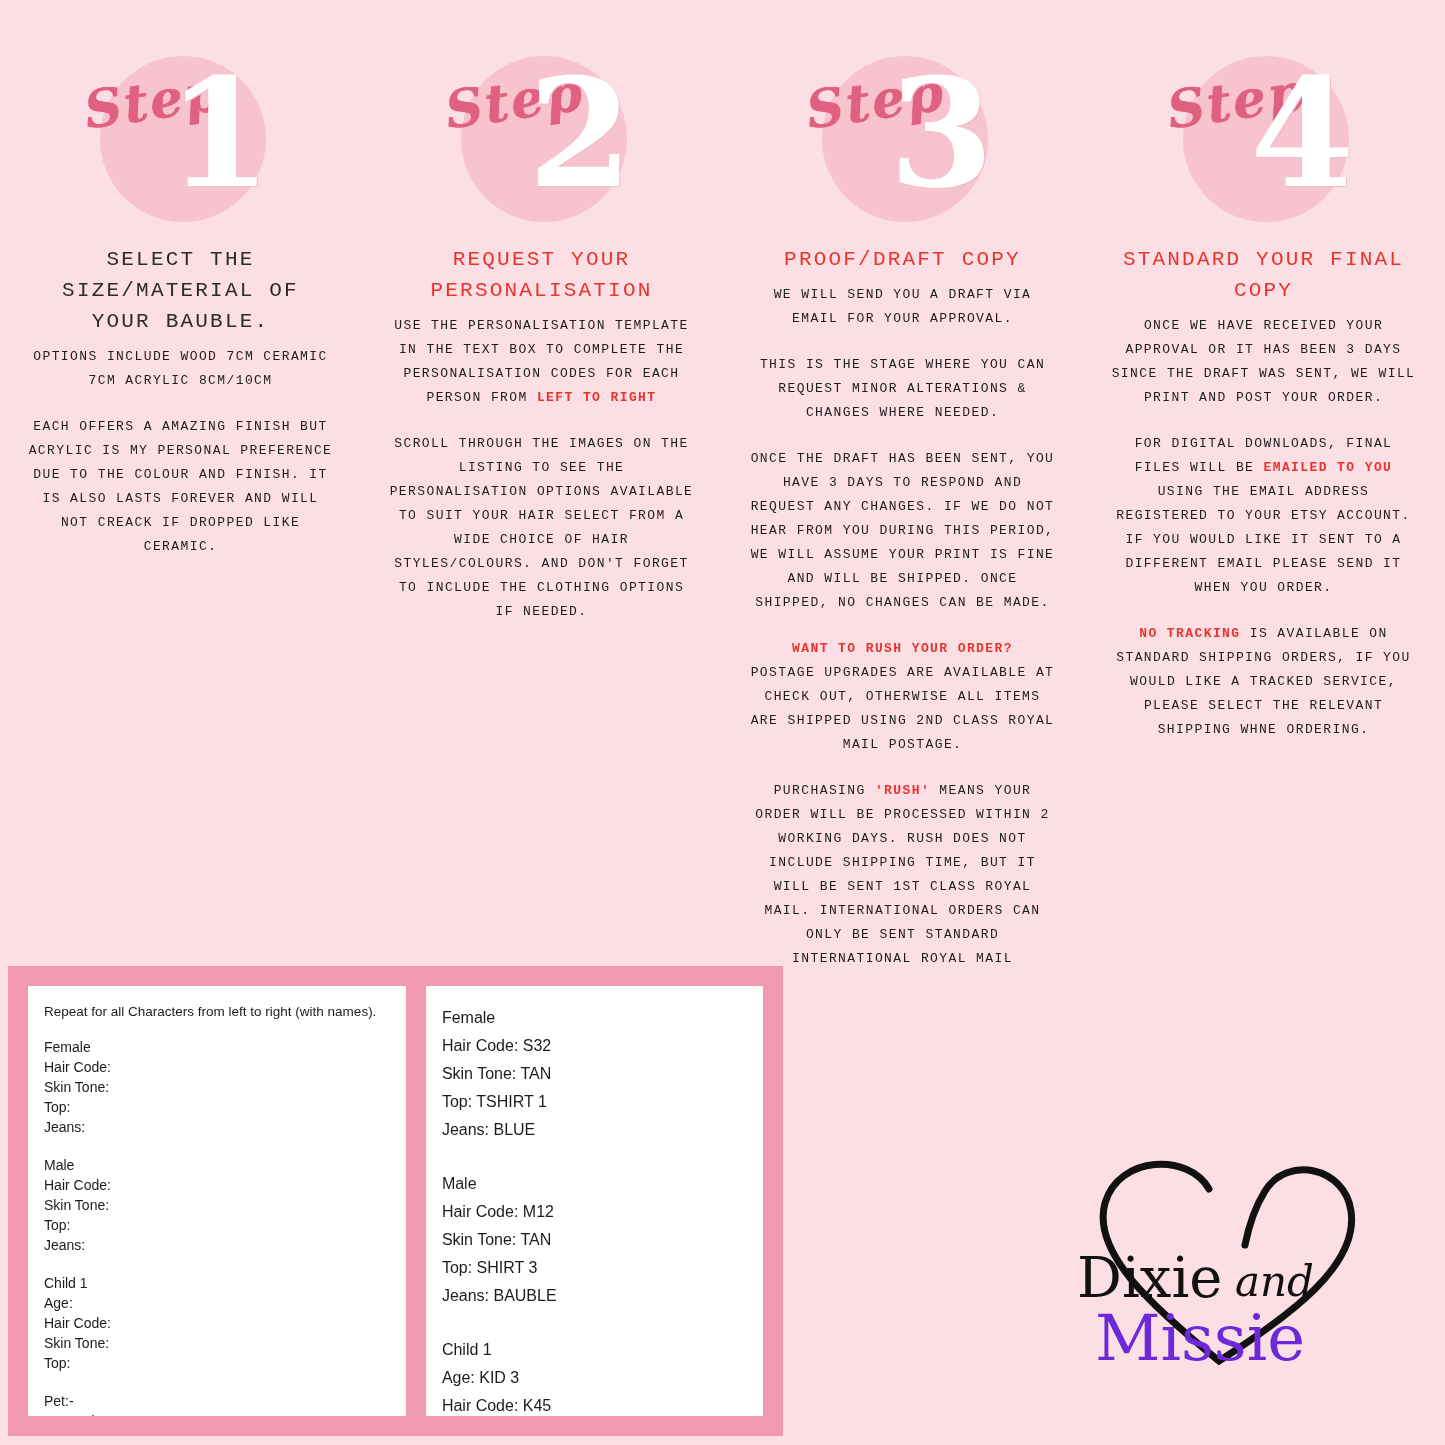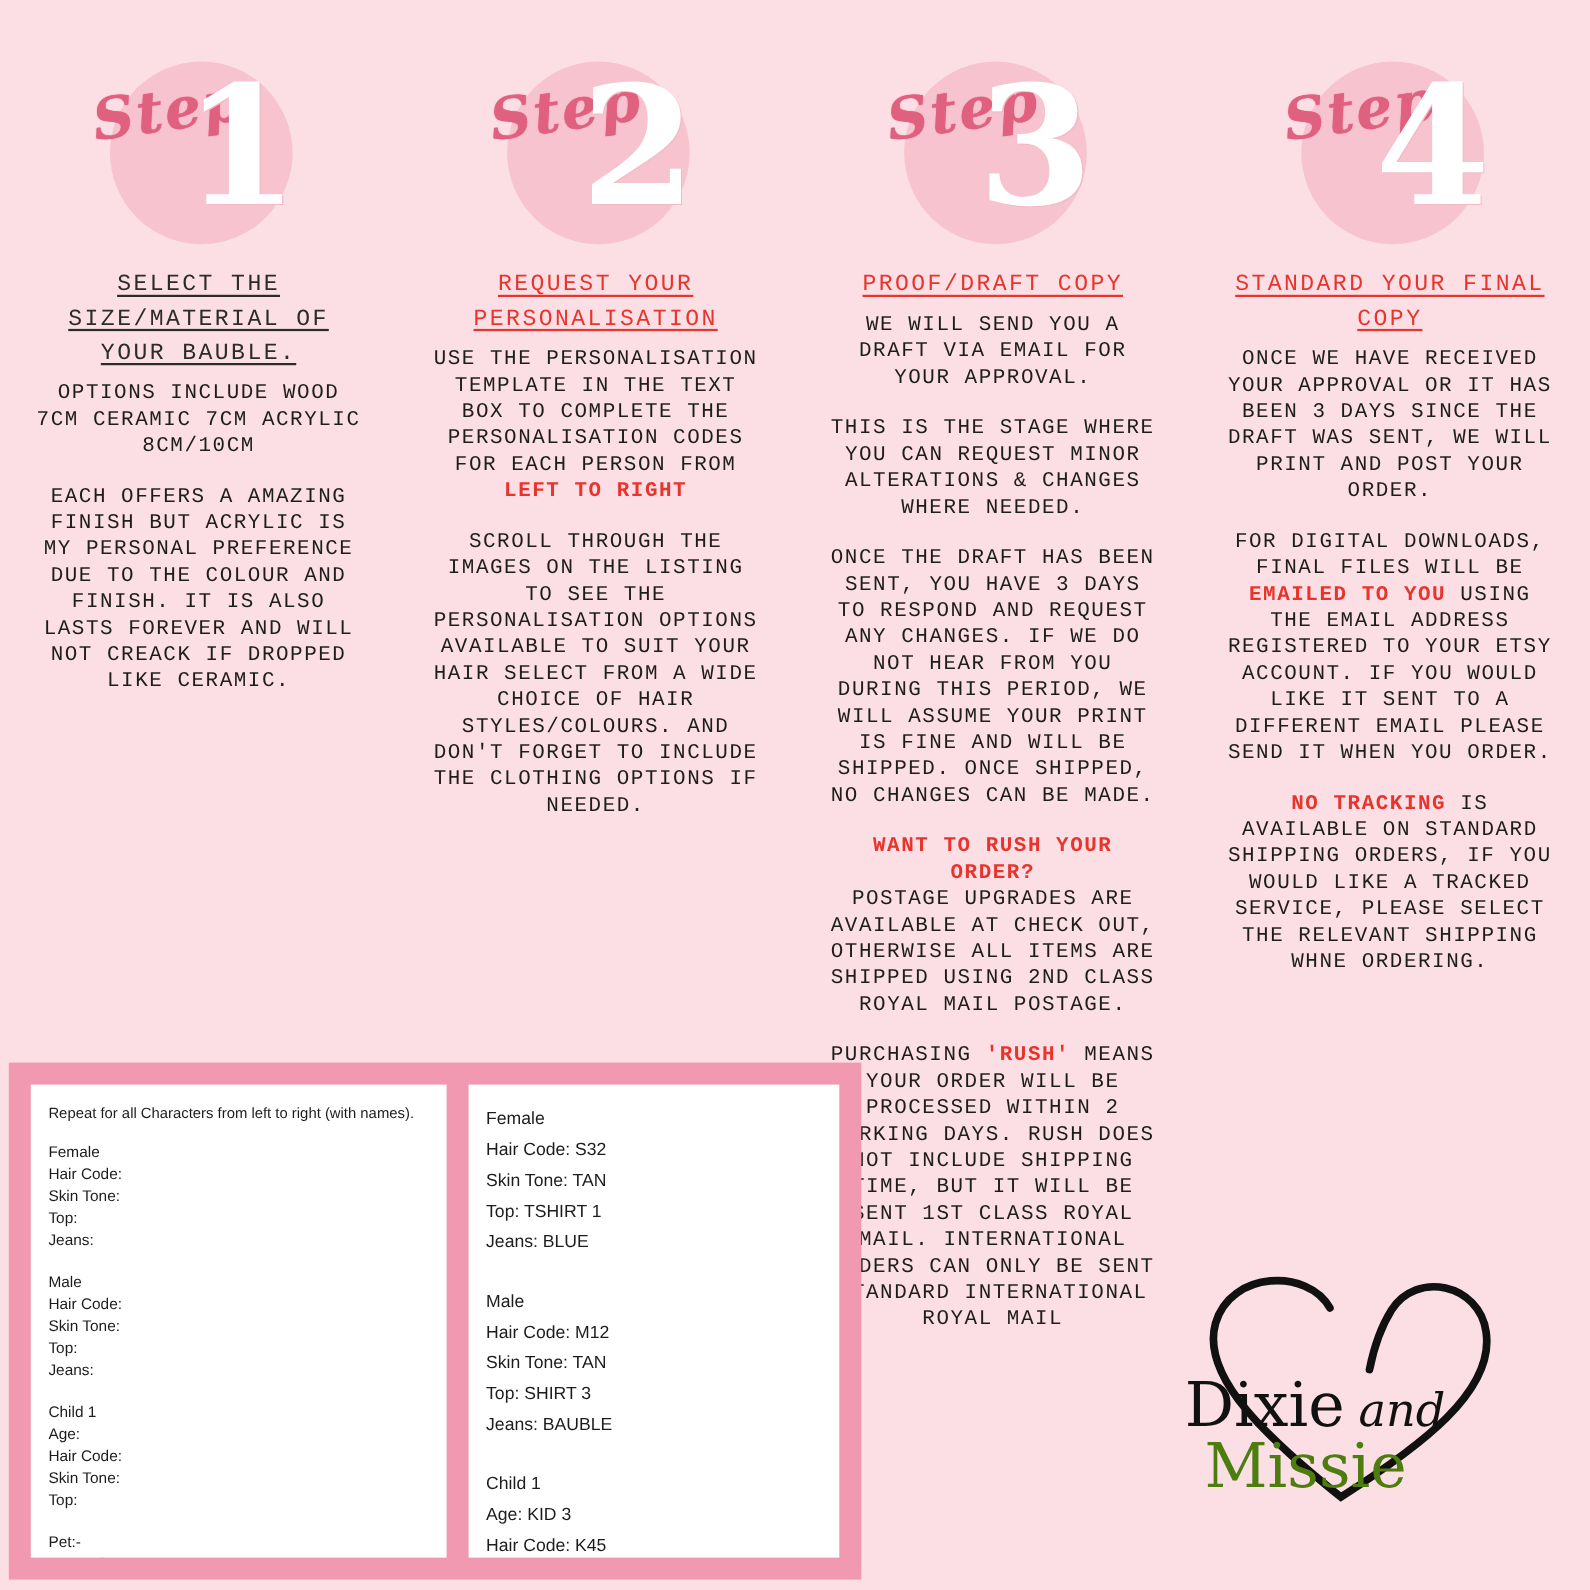--- a/index.html
+++ b/index.html
@@ -79,31 +79,30 @@
     text-shadow: 1px 1px 0 #f2b9c6;
   }
 
   
   .heading {
     font-family: "Liberation Mono", monospace;
     font-size: 21px;
     line-height: 31px;
     letter-spacing: 2.2px;
     text-align: center;
-    text-decoration: underline;
     text-underline-offset: 4px;
     margin-bottom: 8px;
   }
   .heading.dark { color: #2b2b2b; }
   .heading.red  { color: #e8342c; }
 
   
   .body {
     font-family: "Liberation Mono", monospace;
-    font-size: 19px;
+    font-size: 13px;
     line-height: 24px;
     letter-spacing: 1.4px;
     color: #1d1d1d;
     text-align: center;
     text-transform: uppercase;
   }
   .body p { margin: 0 0 22px 0; }
   .body p:last-child { margin-bottom: 0; }
 
   .red { color: #e8342c; }
@@ -181,22 +180,22 @@
     font-family: "DejaVu Serif", serif;
     font-style: italic;
     font-size: 42px;
     color: #111;
   }
   .logo .missie {
     position: absolute;
     left: 36px;
     top: 152px;
     font-family: "DejaVu Serif", serif;
-    font-size: 56px;
-    color: #4d7c0f;
+    font-size: 64px;
+    color: #6d28d9;
   }
 </style>
 </head>
 <body>
 
 <div class="page">
 
   <div class="columns">
 
     <div class="col">

